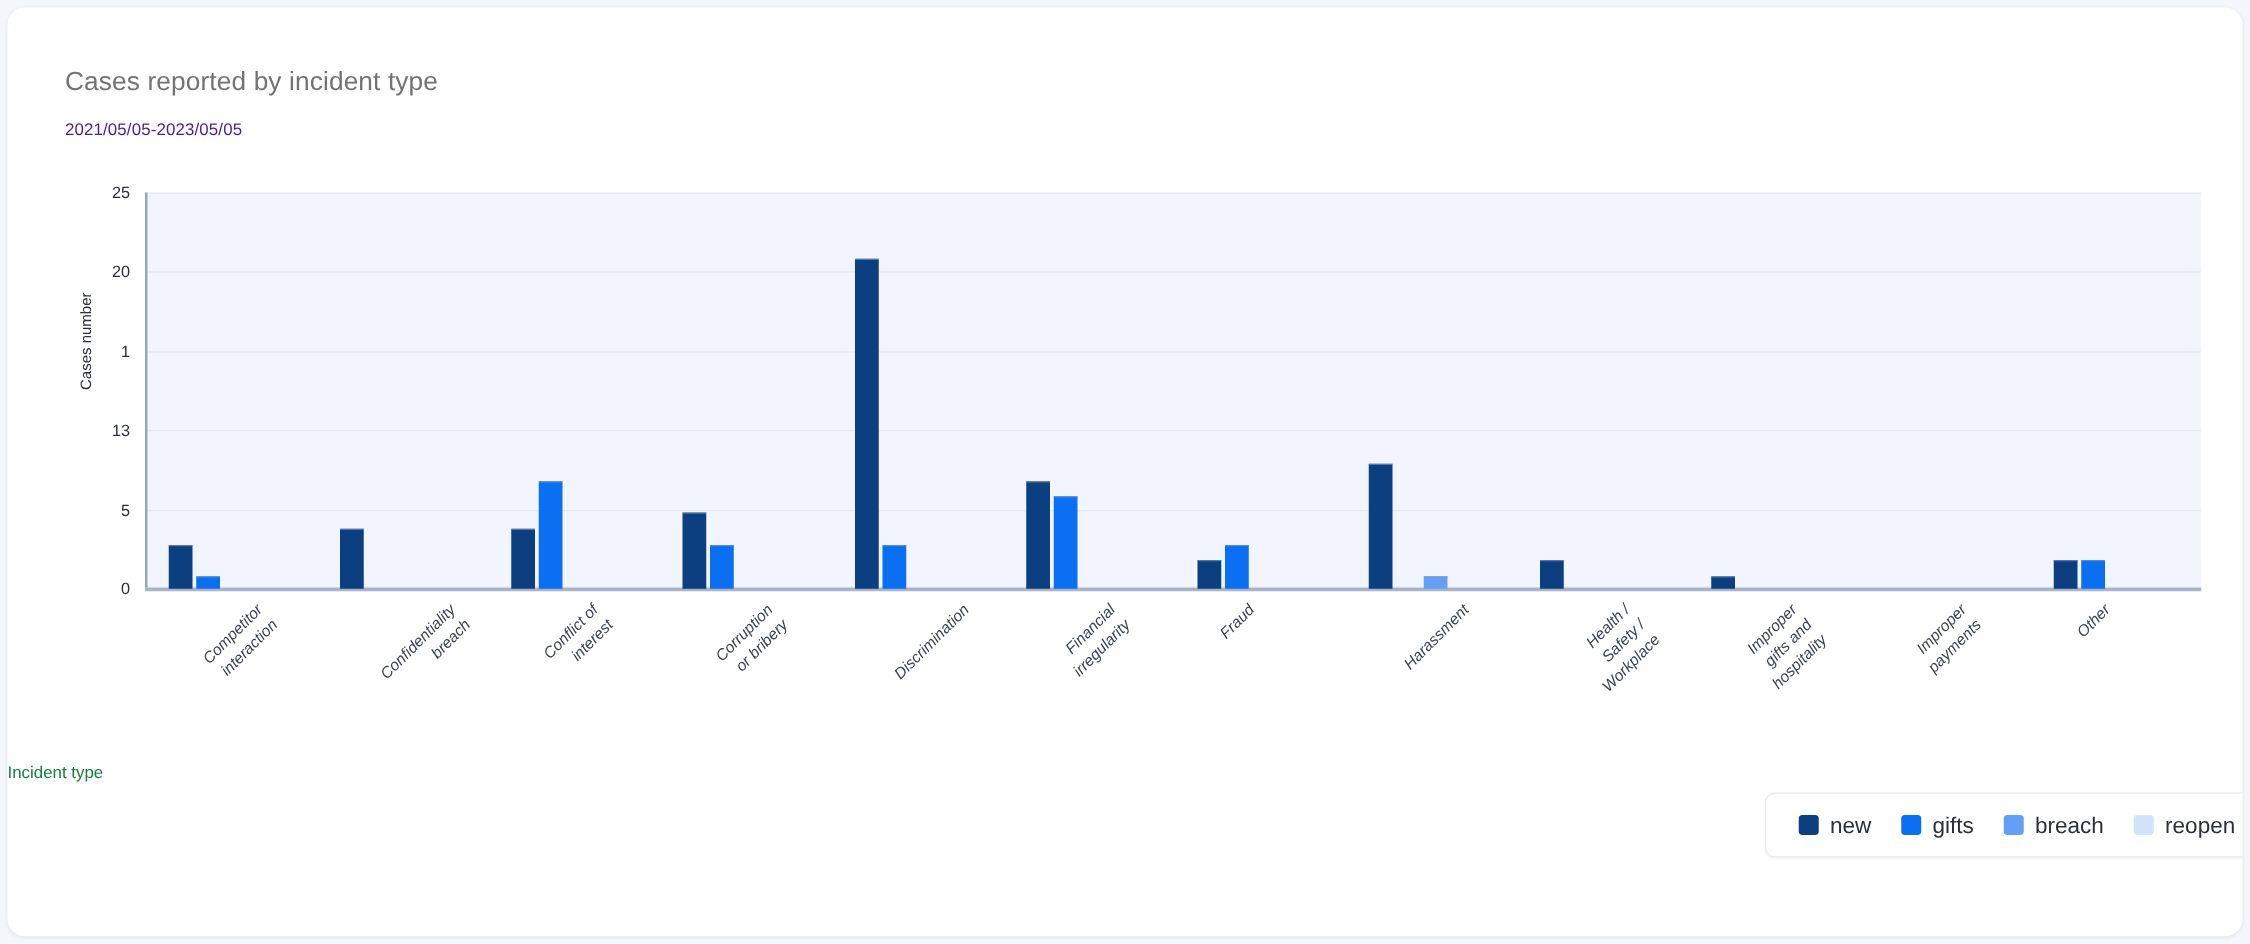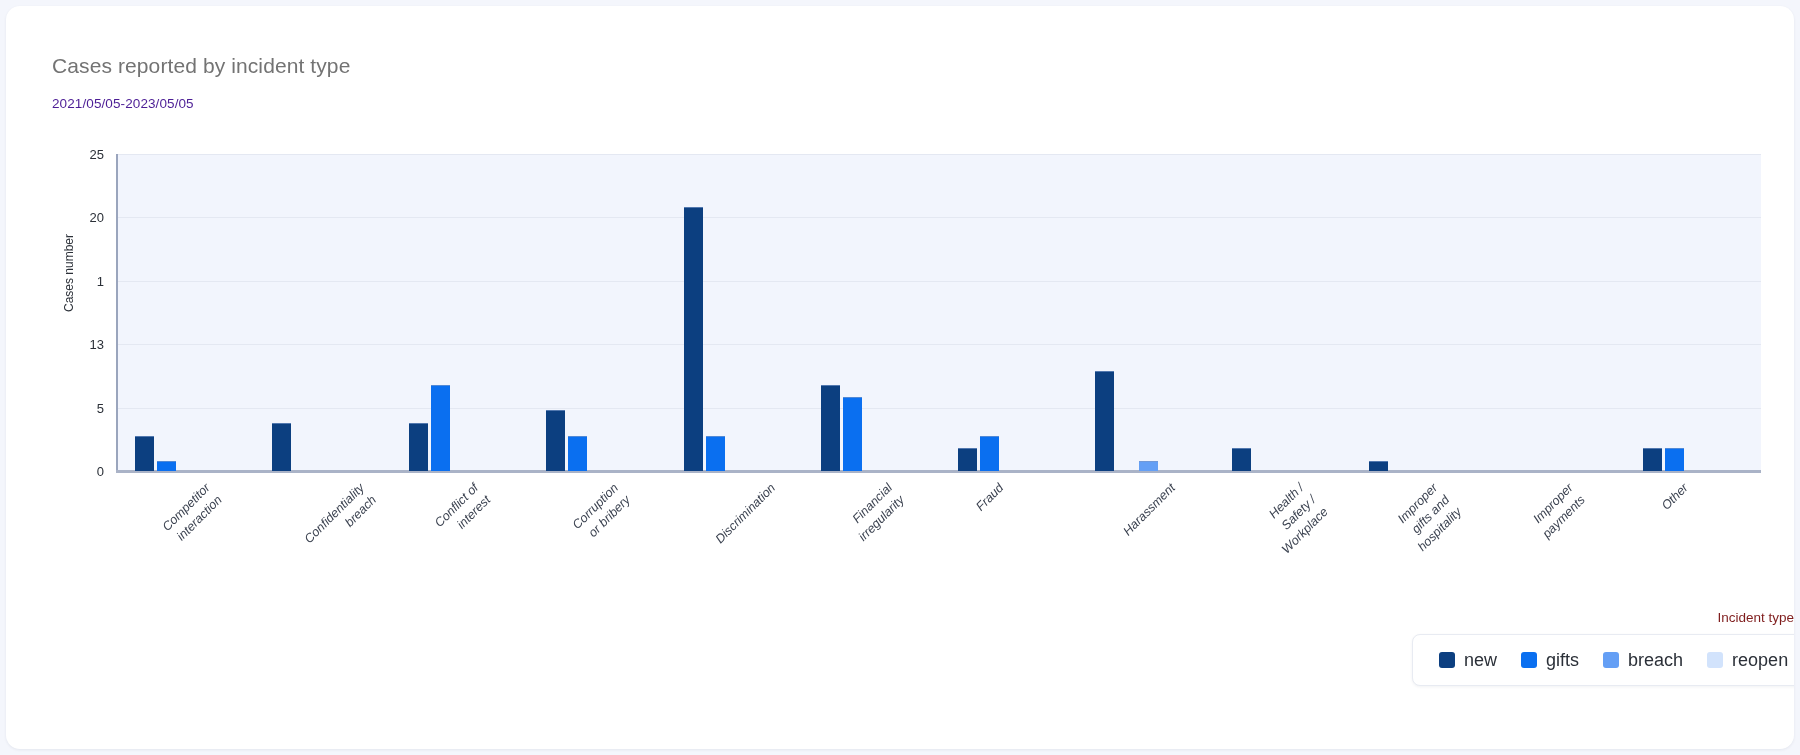--- a/index.html
+++ b/index.html
@@ -102,23 +102,23 @@
     transform: rotate(-90deg);
     transform-origin: left top;
     white-space: nowrap;
   }
 
   .x-axis-title {
     position: absolute;
     left: 0;
     top: 604px;
     width: 1788px;
-    text-align: right;
+    text-align: left;
     font-size: 13.5px;
-    color: #7f1d1d;
+    color: #15803d;
   }
 
   
   .groups {
     position: absolute;
     inset: 0;
     display: flex;
   }
 
   .group {

